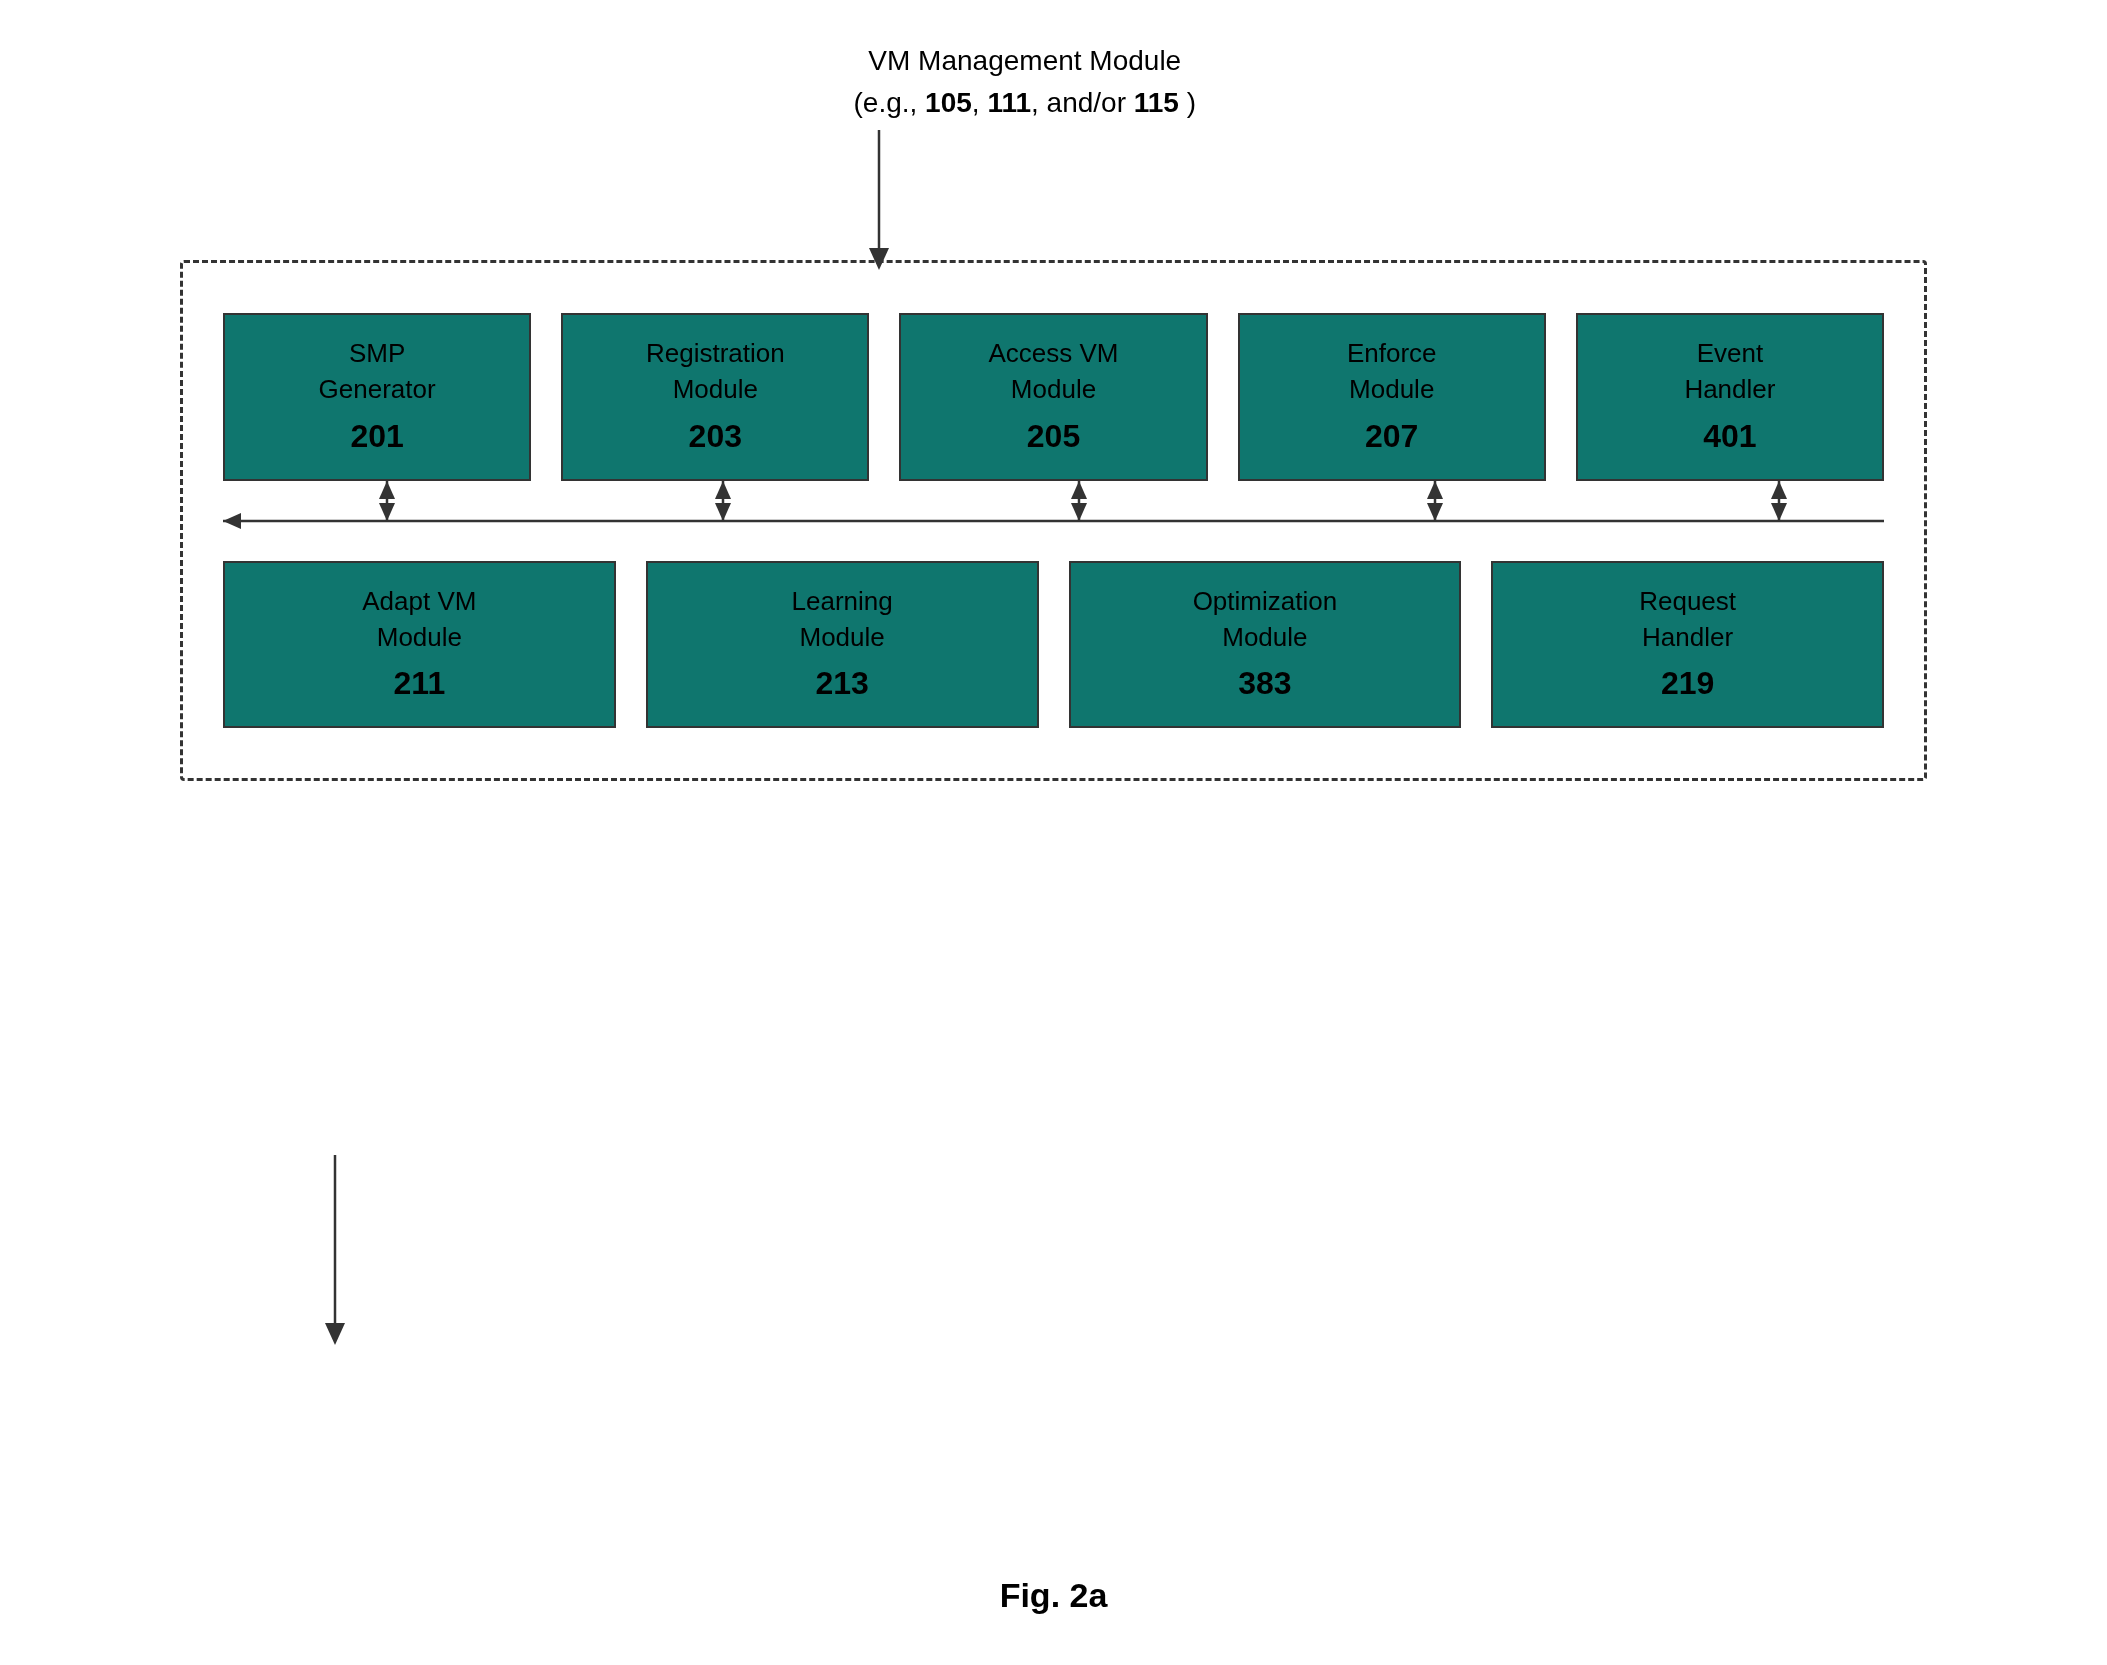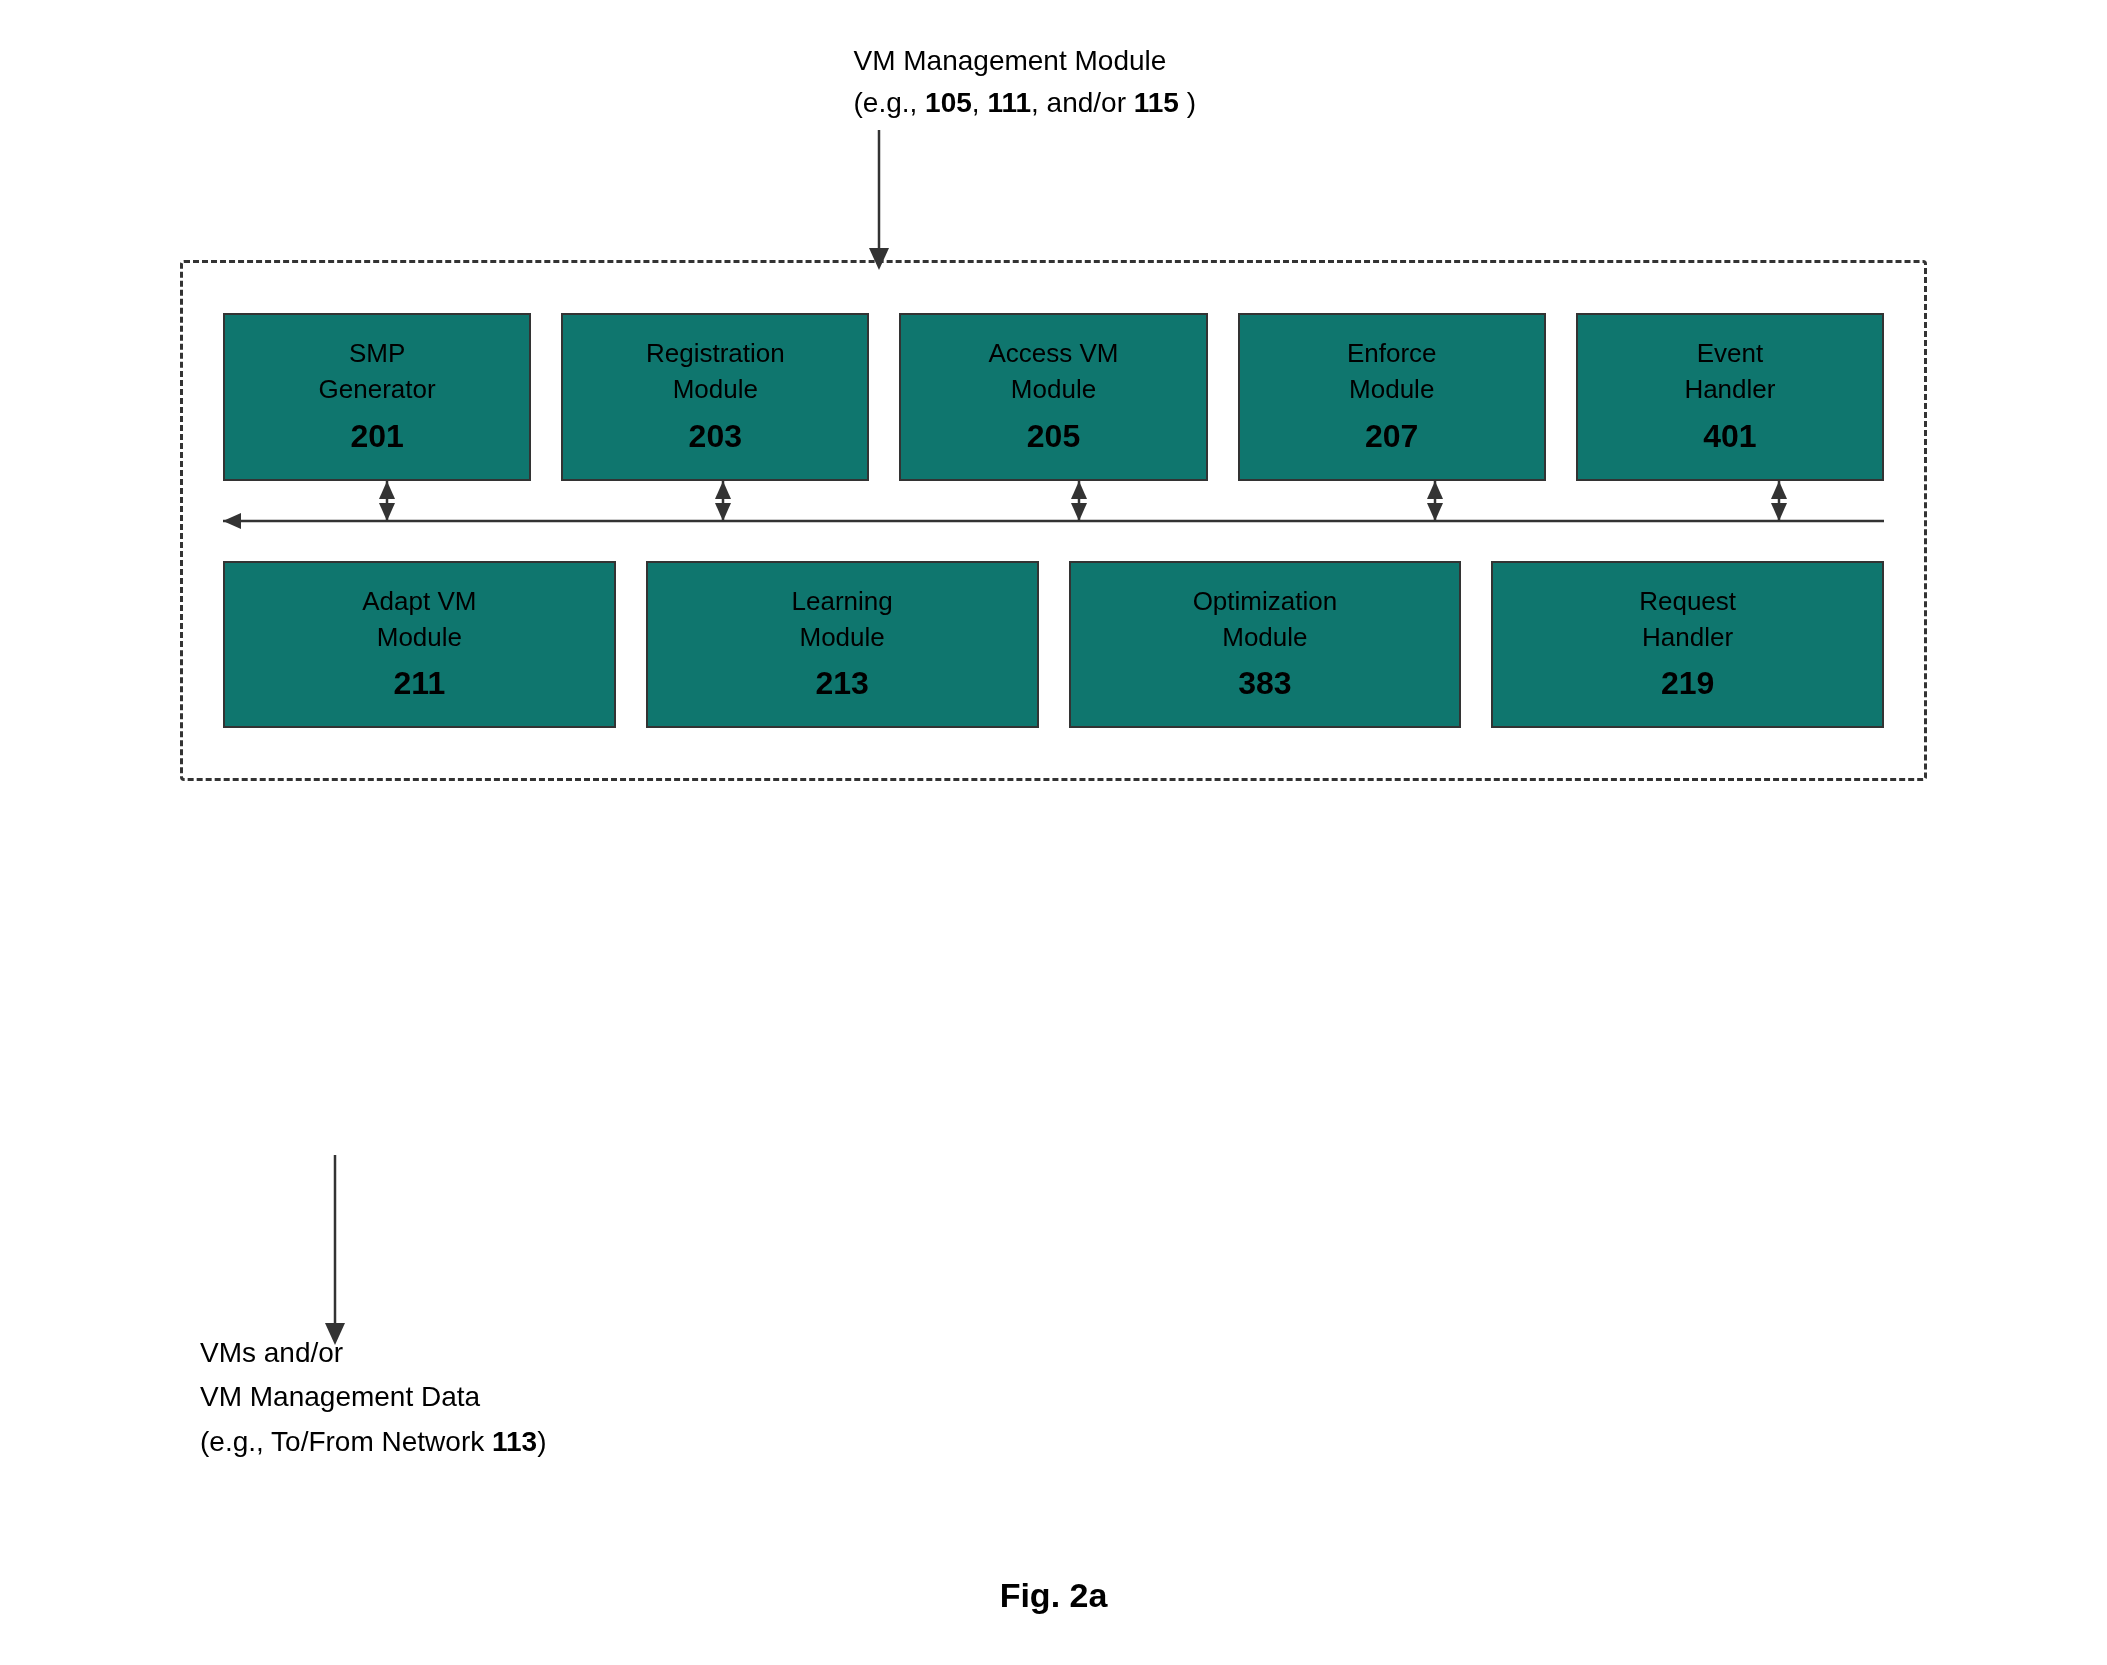--- a/index.html
+++ b/index.html
@@ -77,21 +77,21 @@
       transform: translateX(-50%);
       font-size: 34px;
       font-weight: bold;
     }
   </style>
 </head>
 <body>
 
 <div class="page-container">
 
-  <div style="position:absolute; top:40px; left:50%; transform:translateX(-200px); text-align:left; font-size:28px; line-height:1.5;">
+  <div style="position:absolute; top:40px; left:50%; transform:translateX(-200px); text-align:center; font-size:28px; line-height:1.5;">
     <span>VM Management Module</span><br>
     <span>(e.g., <strong>105</strong>, <strong>111</strong>, and/or <strong>115</strong> )</span>
   </div>
 
   <div class="main-box">
 
     <div class="module-row">
       <div class="module-box">
         <span>SMP<br>Generator</span>
         <span class="module-num">201</span>
@@ -164,25 +164,20 @@
       </div>
     </div>
 
   </div>
 
   <svg style="position:absolute; top:130px; left:50%; transform:translateX(-200px); overflow:visible;" width="50" height="140">
     <line x1="25" y1="0" x2="25" y2="120" stroke="#333" stroke-width="2.5"></line>
     <polygon points="25,140 15,118 35,118" fill="#333"></polygon>
   </svg>
 
-  <div style="position:absolute; bottom:200px; left:200px; font-size:28px; line-height:1.6;">
-    <span>VMs and/or</span><br>
-    <span>VM Management Data</span><br>
-    <span>(e.g., To/From Network <strong>113</strong>)</span>
-  </div>
 
   <svg style="position:absolute; bottom:310px; left:310px; overflow:visible;" width="50" height="200">
     <line x1="25" y1="0" x2="25" y2="170" stroke="#333" stroke-width="2.5"></line>
     <polygon points="25,190 15,168 35,168" fill="#333"></polygon>
 
   </svg>
 
   <div class="fig-label">
     <span>Fig. 2a</span>
   </div>

